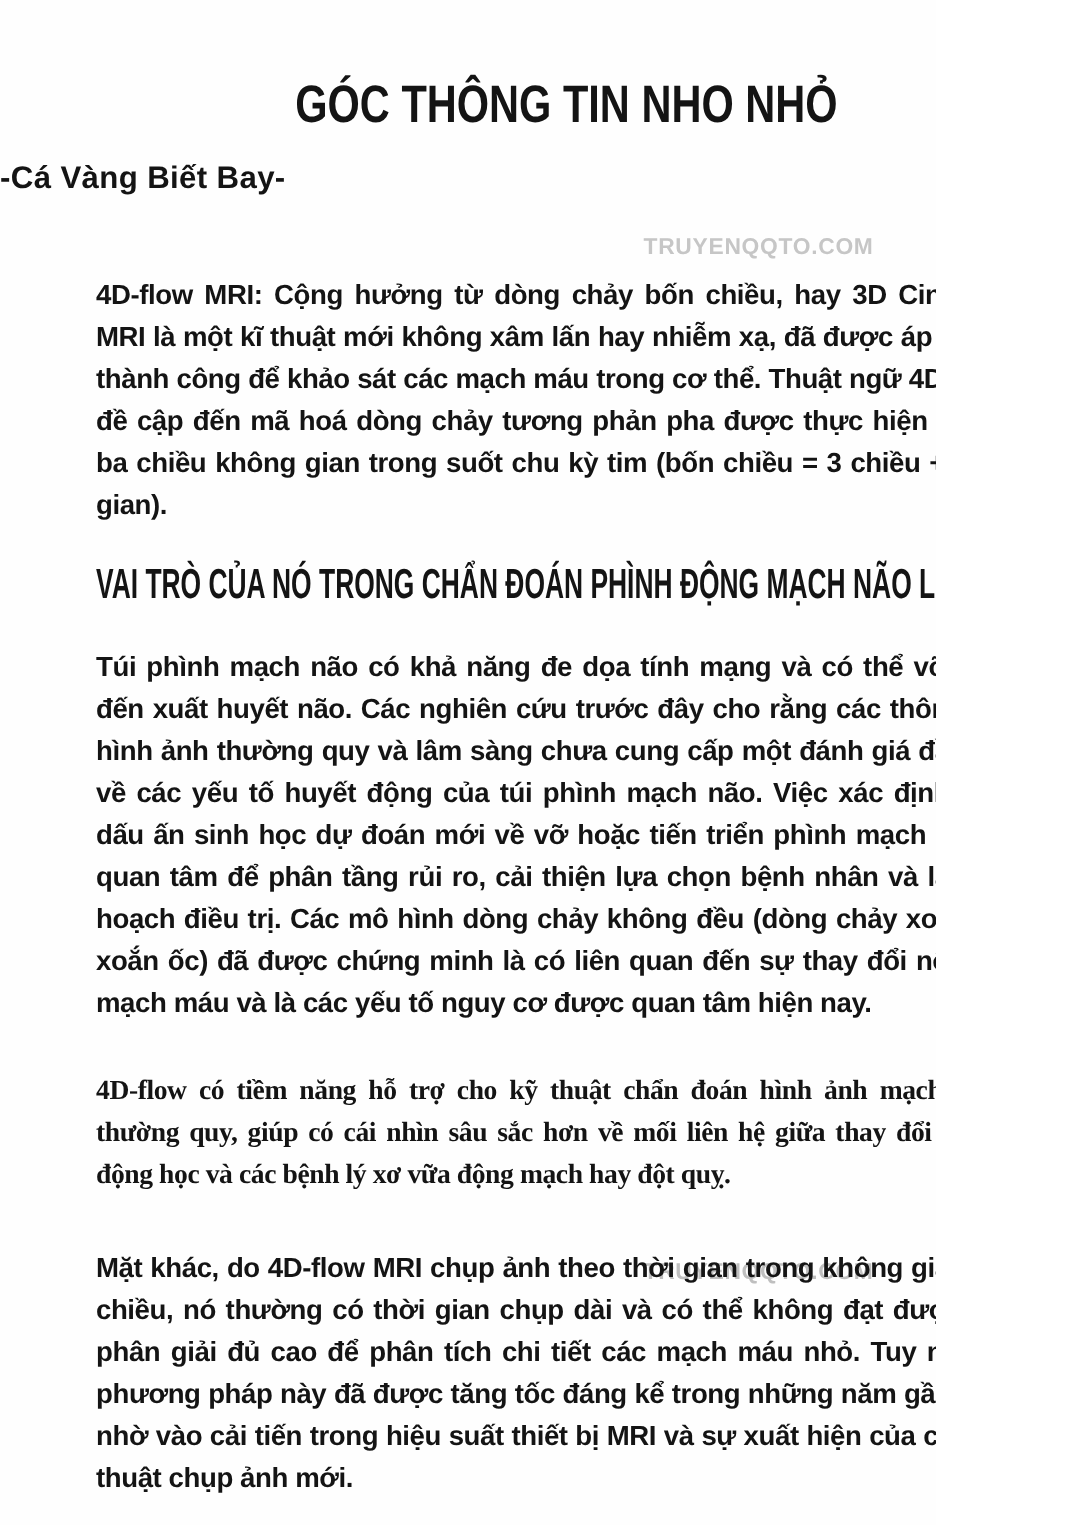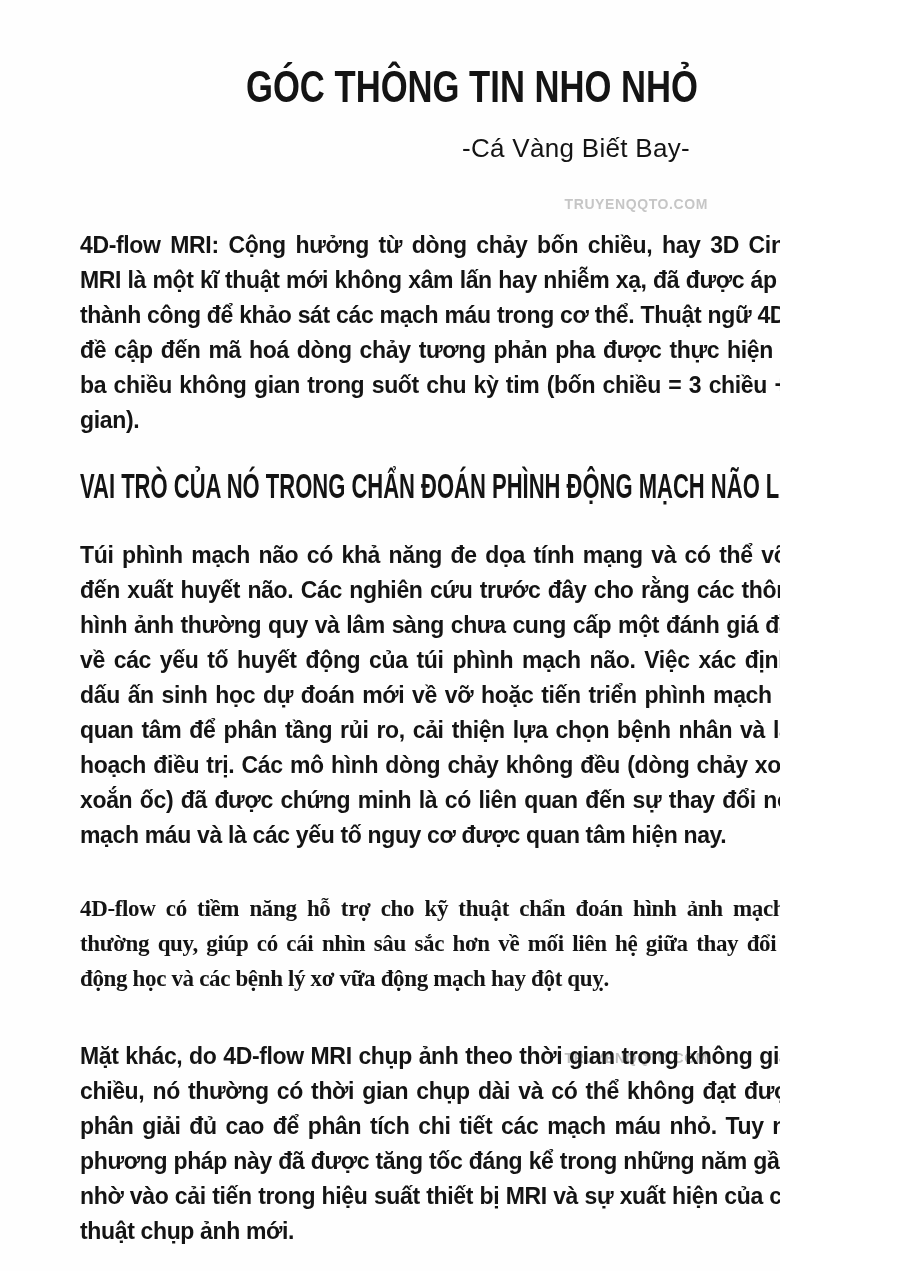--- a/index.html
+++ b/index.html
@@ -30,33 +30,33 @@
   .title-svg text {
     font-family: "Liberation Sans", "DejaVu Sans", sans-serif;
     font-weight: bold;
     fill: #141414;
   }
 
   
   .attribution {
     margin-top: 22px;
     padding-right: 90px;
-    text-align: right;
+    text-align: left;
     font-size: 26px;
-    font-weight: normal;
+    font-weight: bold;
     line-height: 32px;
     letter-spacing: 0.3px;
   }
 
   
   .watermark {
     position: absolute;
-    right: 72px;
+    right: 52px;
     z-index: 0;
-    font-size: 14px;
+    font-size: 19px;
     font-weight: bold;
     letter-spacing: 0.6px;
     color: #c6c6c6;
     user-select: none;
   }
   .wm-top { top: 196px; }
   .wm-mid { top: 1050px; color: #b9b9b9; opacity: 0.9; }
 
   
   .content {

